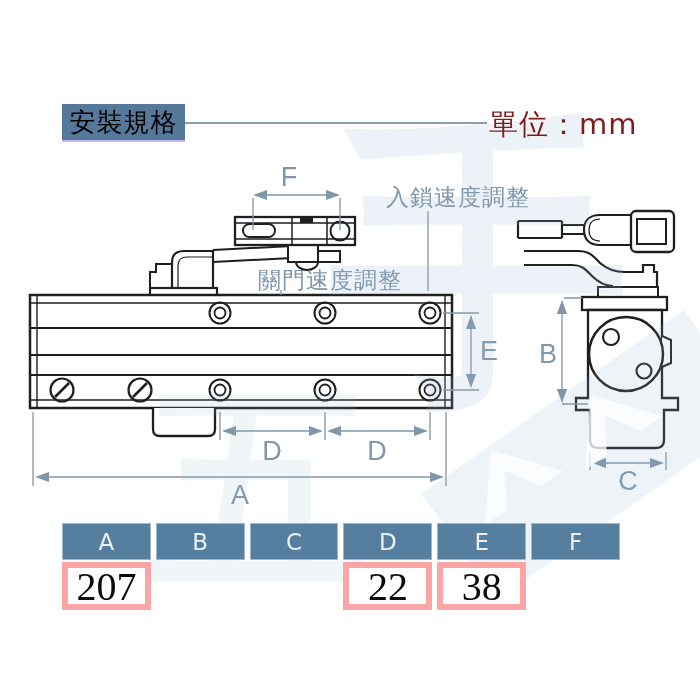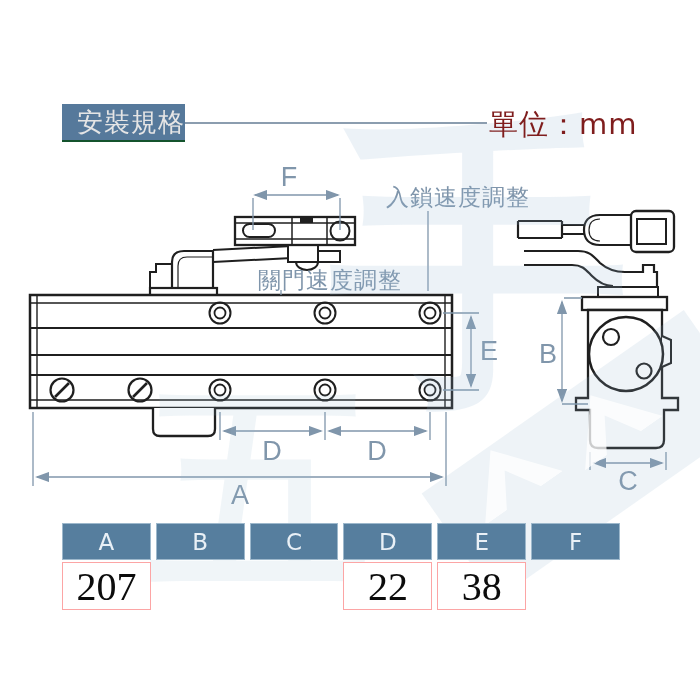--- a/index.html
+++ b/index.html
@@ -1,22 +1,22 @@
 <!DOCTYPE html>
 <html><head>
 <meta charset="utf-8">
 <style>
   html,body{margin:0;padding:0;background:#ffffff;}
   body{width:700px;height:700px;position:relative;overflow:hidden;
        font-family:"DejaVu Sans","Liberation Sans",sans-serif;}
 
   
   .title-badge{position:absolute;left:62px;top:104px;width:123px;height:38px;
-    background:#56799b;border-bottom:2px solid #14532d;box-sizing:border-box;
-    color:#e5e5e5;font-size:26px;line-height:36px;text-align:right;letter-spacing:1px;z-index:4;}
+    background:#56799b;border-bottom:2px solid #c4b5fd;box-sizing:border-box;
+    color:#000000;font-size:26px;line-height:36px;text-align:center;letter-spacing:1px;z-index:4;}
   .connector{position:absolute;left:185px;top:122px;width:302px;height:2px;background:#8b9daf;z-index:4;}
   .unit-label{position:absolute;left:489px;top:105px;font-size:29px;color:#7f1d1d;
     letter-spacing:1px;z-index:4;}
 
   
   svg.diagram{position:absolute;left:0;top:0;z-index:2;}
   .ink{stroke:#1f1f1f;fill:none;}
   .ink-f{stroke:#1f1f1f;fill:#ffffff;}
   .dimln{stroke:#8096ab;stroke-width:1.3;fill:none;}
   .dimtx{fill:#8096ab;font-size:27px;font-family:"Liberation Sans","DejaVu Sans",sans-serif;}
@@ -28,21 +28,21 @@
   .wm-char{font-weight:bold;line-height:1;}
   .wm-band{background:rgba(148,180,206,0.16);}
   .wm-chev{background:rgba(255,255,255,0.75);
     clip-path:polygon(0% 100%,50% 22%,100% 100%,72% 100%,50% 55%,28% 100%);}
 
   
   .spec-table{position:absolute;left:62px;top:523px;width:558px;display:flex;gap:5px;z-index:4;}
   .spec-col{flex:1;display:flex;flex-direction:column;gap:2px;}
   .spec-head{height:37px;background:#567e9e;border:1px solid #9db8cc;box-sizing:border-box;
     color:#e9f0f6;font-size:23px;display:flex;align-items:center;justify-content:center;}
-  .spec-val{height:48px;background:#ffffff;border:1px solid #fca5a5;box-sizing:border-box;
+  .spec-val{height:48px;background:#ffffff;border:6px solid #fca5a5;box-sizing:border-box;
     color:#0c0c0c;font-size:40px;font-family:"Liberation Serif","DejaVu Serif",serif;
     display:flex;align-items:center;justify-content:center;}
 </style>
 </head>
 <body>
 
 <div class="title-badge">安裝規格</div>
 <div class="connector"></div>
 <div class="unit-label">單位：mm</div>
 

